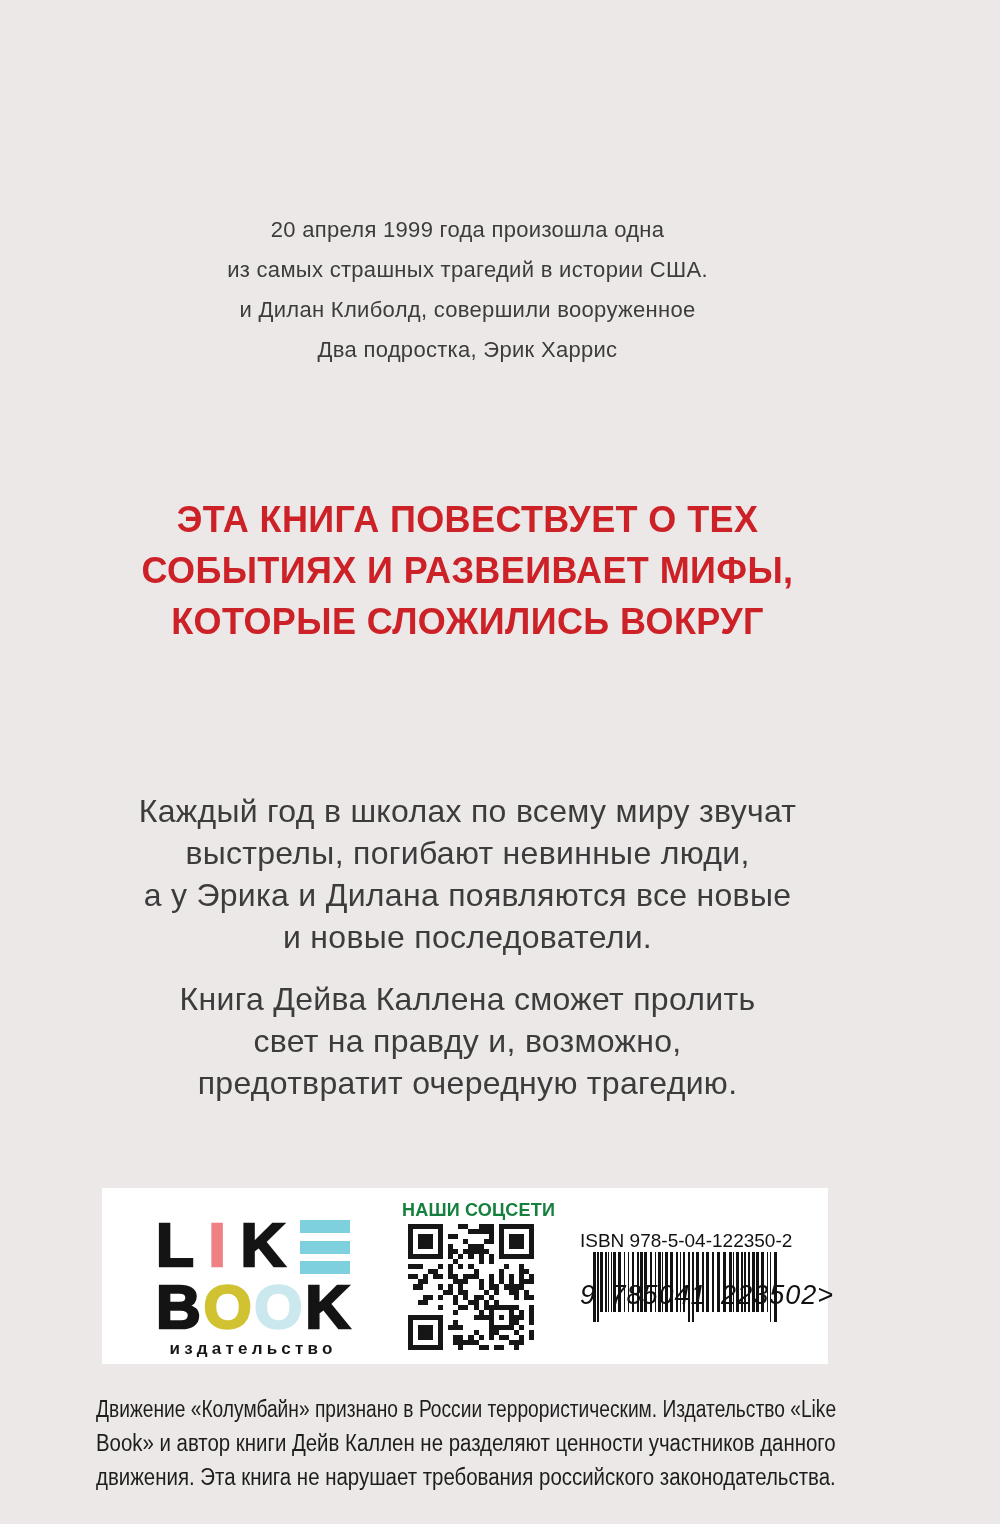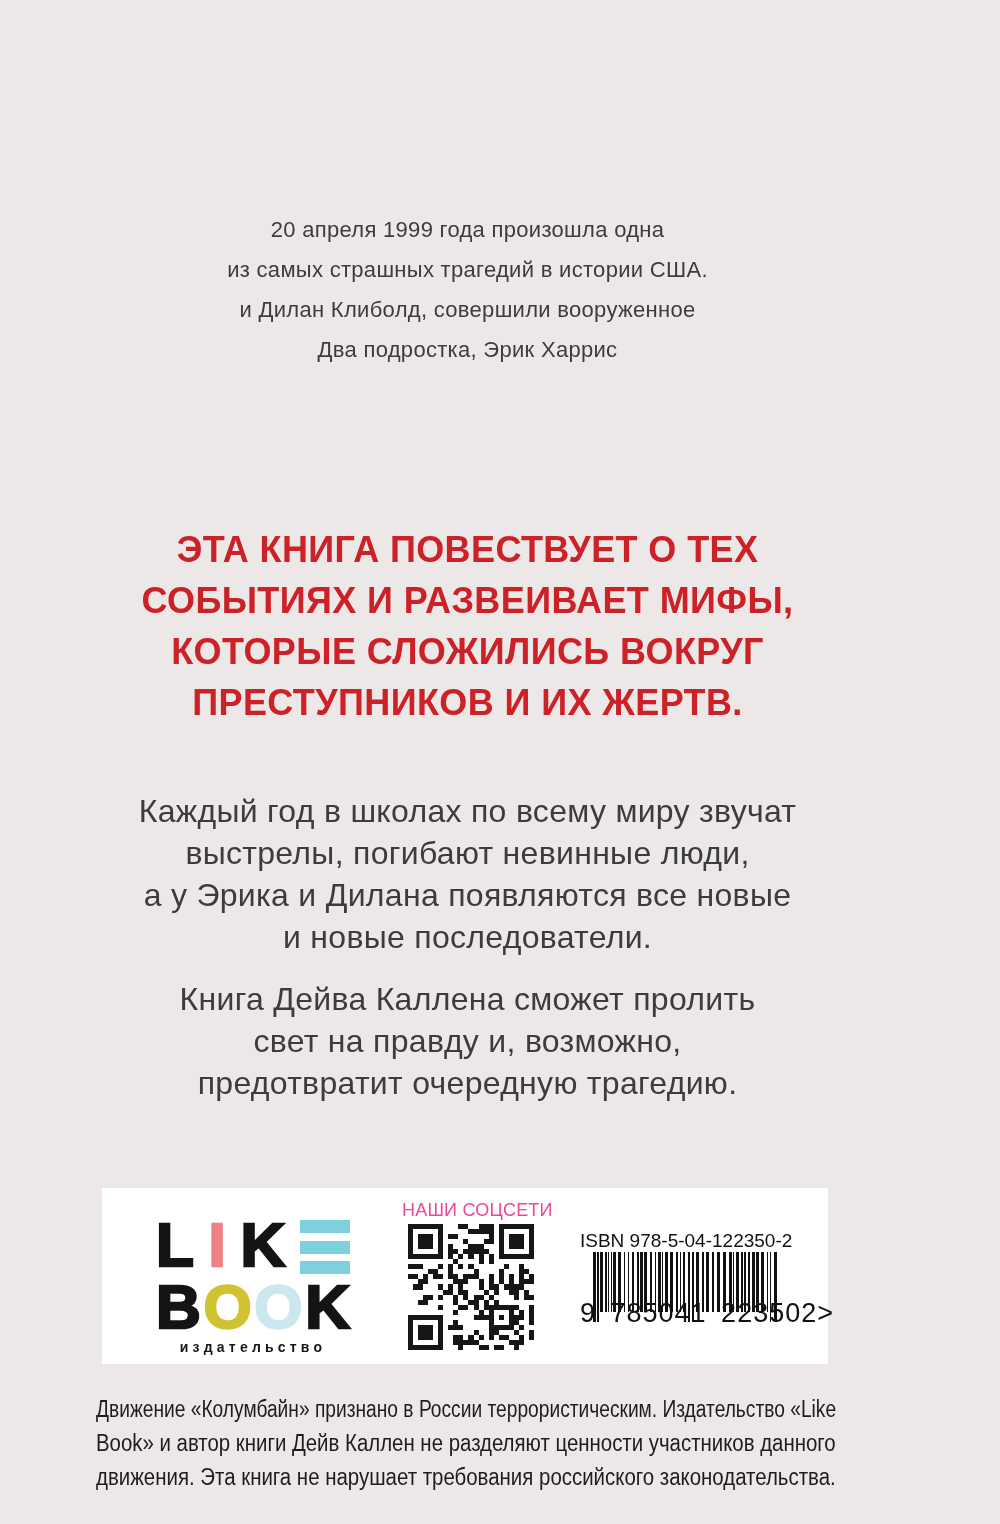--- a/index.html
+++ b/index.html
@@ -8,69 +8,68 @@
   *{margin:0;padding:0;box-sizing:border-box;}
   html,body{width:1000px;height:1524px;}
   body{
     background:var(--bg);
     font-family:"Liberation Sans","DejaVu Sans",sans-serif;
     position:relative;overflow:hidden;
   }
   .col{position:absolute;left:100px;width:735px;text-align:center;}
   .line span{display:inline-block;white-space:nowrap;}
   #intro{top:210px;font-size:22px;line-height:40px;color:var(--ink);letter-spacing:.3px;}
-  #highlight{top:524px;font-size:36px;line-height:51px;font-weight:bold;color:var(--red);letter-spacing:.4px;}
+  #highlight{top:494px;font-size:36px;line-height:51px;font-weight:bold;color:var(--red);letter-spacing:.4px;}
   #body1{top:790px;font-size:32px;line-height:42px;color:var(--ink);letter-spacing:.3px;}
   #body2{top:978px;font-size:32px;line-height:42px;color:var(--ink);letter-spacing:.3px;}
 
   #whitebox{position:absolute;left:102px;top:1188px;width:726px;height:176px;background:#ffffff;}
 
   
   #logo{position:absolute;left:54px;top:5px;width:194px;height:150px;}
   .logo-row{position:absolute;left:0;width:194px;height:56px;display:flex;justify-content:space-between;align-items:flex-end;
     font-size:62px;line-height:56px;font-weight:bold;-webkit-text-stroke:2.5px currentColor;color:var(--black);}
   #logo-row1{top:24px;}
   #logo-row2{top:86px;}
   .logo-letter{display:block;}
   #logo-ebars{display:flex;flex-direction:column;justify-content:space-between;width:50px;height:54px;align-self:center;margin-top:4px;}
   #logo-ebars i{display:block;height:13px;background:#7ed0de;}
   #logo-subtitle{position:absolute;left:0;top:146px;width:194px;text-align:center;
-    font-size:14px;font-weight:bold;letter-spacing:4.2px;color:#161616;white-space:nowrap;}
+    font-size:17px;font-weight:bold;letter-spacing:4.2px;color:#161616;white-space:nowrap;}
 
   
   #social-label{position:absolute;left:300px;top:12px;width:140px;
-    font-size:18px;font-weight:normal;color:#ec4899;letter-spacing:.2px;white-space:nowrap;}
+    font-size:18px;font-weight:bold;color:#15803d;letter-spacing:.2px;white-space:nowrap;}
   #qr{position:absolute;left:306px;top:36px;width:126px;height:126px;}
 
   
   #barcode{position:absolute;left:478px;top:42px;width:212px;height:130px;}
   #isbn-label{position:absolute;left:0;top:0;width:212px;text-align:right;font-size:19px;color:#111;white-space:nowrap;}
   #bars{position:absolute;left:13px;top:22px;}
-  #barcode-digits{position:absolute;left:0;top:68px;width:212px;text-align:center;
-    font-size:27px;color:#111;white-space:nowrap;word-spacing:6px;letter-spacing:1px;}
+  #barcode-digits{position:absolute;left:0;top:50px;width:212px;text-align:center;
+    font-size:27px;color:#111;white-space:nowrap;word-spacing:6px;letter-spacing:1px;font-style:italic;}
 
   #disclaimer{position:absolute;left:96px;top:1392px;width:740px;color:var(--ink-dark);
     font-size:23px;line-height:34px;text-align:left;}
   #disclaimer .line{height:34px;overflow:visible;}
 </style>
 </head>
 <body>
 
 <div class="col" id="intro">
   <div class="line"><span>20 апреля 1999 года произошла одна</span></div>
   <div class="line"><span>из самых страшных трагедий в истории США.</span></div>
   <div class="line"><span>и Дилан Клиболд, совершили вооруженное</span></div>
   <div class="line"><span>Два подростка, Эрик Харрис</span></div>
 </div>
 
 <div class="col" id="highlight">
   <div class="line"><span>ЭТА КНИГА ПОВЕСТВУЕТ О ТЕХ</span></div>
   <div class="line"><span>СОБЫТИЯХ И РАЗВЕИВАЕТ МИФЫ,</span></div>
   <div class="line"><span>КОТОРЫЕ СЛОЖИЛИСЬ ВОКРУГ</span></div>
-  <div class="line"><span>ПРЕСТУПНИКОВ И ИХ ЖЕРТВ.</span></div>
 </div>
 
 <div class="col" id="body1">
   <div class="line"><span>Каждый год в школах по всему миру звучат</span></div>
   <div class="line"><span>выстрелы, погибают невинные люди,</span></div>
   <div class="line"><span>а у Эрика и Дилана появляются все новые</span></div>
   <div class="line"><span>и новые последователи.</span></div>
 </div>
 
 <div class="col" id="body2">

